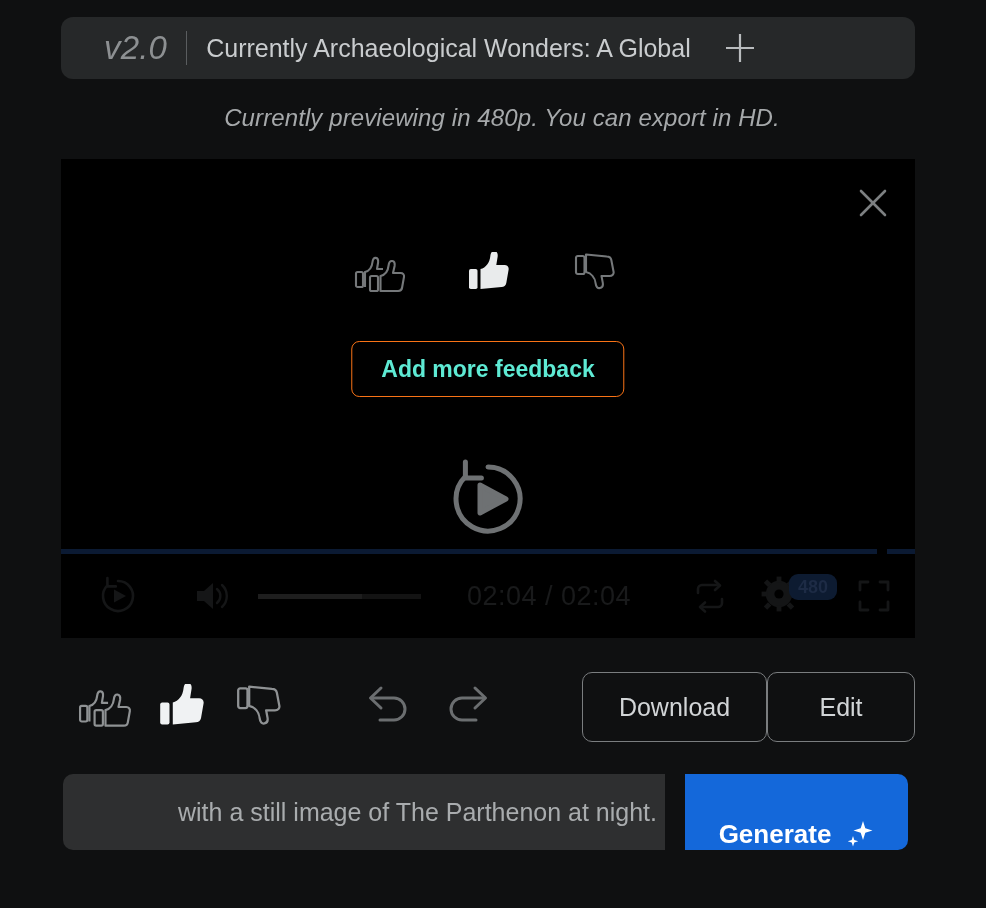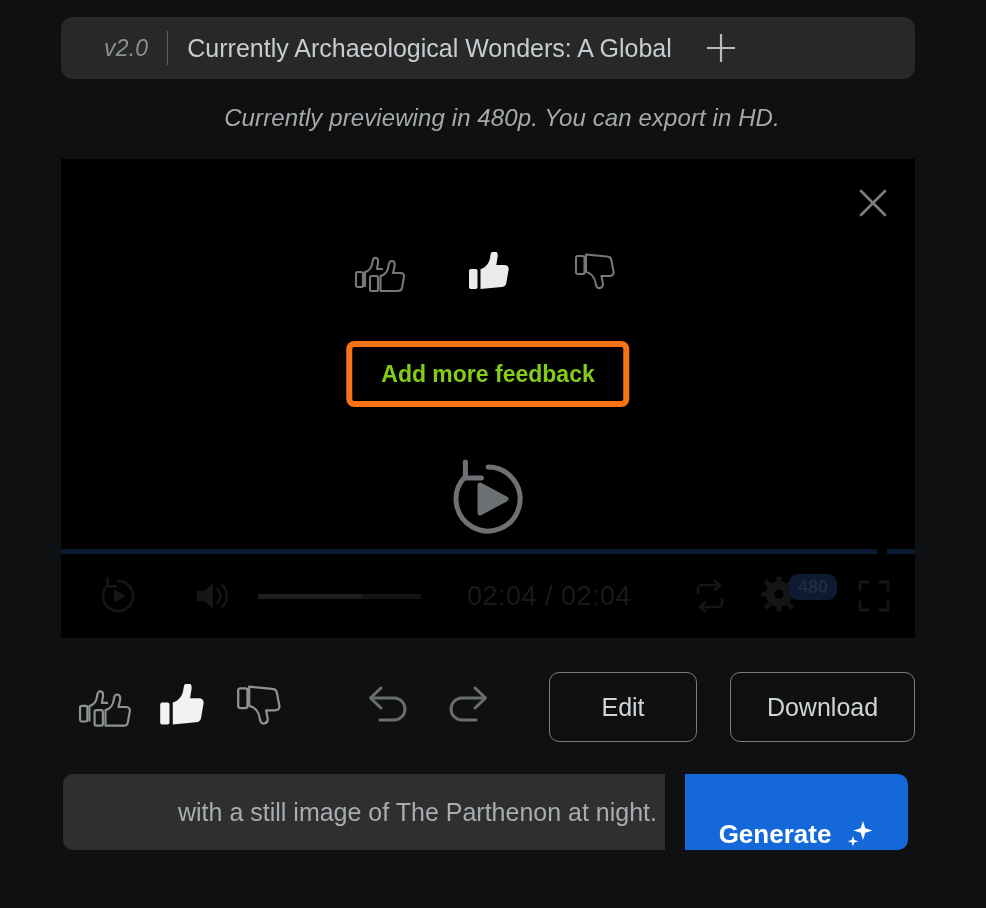--- a/index.html
+++ b/index.html
@@ -31,21 +31,21 @@
     height: 62px;
     background: #262829;
     border-radius: 12px;
     display: flex;
     align-items: center;
     box-sizing: border-box;
     overflow: hidden;
   }
   .version-label {
     margin-left: 43px;
-    font-size: 23px;
+    font-size: 33px;
     font-style: italic;
     color: #8d9092;
     letter-spacing: 0.2px;
     white-space: nowrap;
   }
   .header-divider {
     width: 1px;
     height: 34px;
     background: #5a5d5f;
     margin-left: 19px;
@@ -130,24 +130,24 @@
   .add-feedback-btn {
     position: absolute;
     left: 50%;
     transform: translateX(-50%);
     top: 182px;
     height: 54px;
     padding: 0 29px;
     display: flex;
     align-items: center;
     justify-content: center;
-    border: 6px solid #f97316;
+    border: 1px solid #f97316;
     border-radius: 8px;
     background: transparent;
-    color: #84cc16;
+    color: #5eead4;
     font-size: 23px;
     font-weight: bold;
     cursor: pointer;
     white-space: nowrap;
   }
 
   .replay-center {
     position: absolute;
     left: 50%;
     transform: translateX(-50%);
@@ -523,22 +523,22 @@
 
     <div class="act-icon act-redo">
       <svg width="50" height="46" viewBox="0 0 50 46" aria-hidden="true">
         <path d="M41 14 H19 a11 11 0 0 0 0 22 H33" fill="none" stroke="#6b6e70" stroke-width="3" stroke-linecap="round" stroke-linejoin="round"></path>
         <polyline points="32,4 42.5,14 32,24" fill="none" stroke="#6b6e70" stroke-width="3" stroke-linecap="round" stroke-linejoin="round"></polyline>
       </svg>
     </div>
 
     <div class="act-spacer"></div>
 
+    <div class="outline-btn btn-download">Download</div>
     <div class="outline-btn btn-edit">Edit</div>
-    <div class="outline-btn btn-download">Download</div>
   </div>
 
   <div class="prompt-row">
     <input class="prompt-input" type="text" value="with a still image of The Parthenon at night." style="">
     <div class="generate-btn">
       <span>Generate</span>
       <span class="sparkle-wrap">
         <svg width="30" height="32" viewBox="0 0 30 32" aria-hidden="true">
           <path d="M19 3 L21.3 10.2 L28.5 12.5 L21.3 14.8 L19 22 L16.7 14.8 L9.5 12.5 L16.7 10.2 Z" fill="#ffffff"></path>
           <path d="M9 18 L10.3 22 L14.3 23.3 L10.3 24.6 L9 28.6 L7.7 24.6 L3.7 23.3 L7.7 22 Z" fill="#ffffff"></path>

